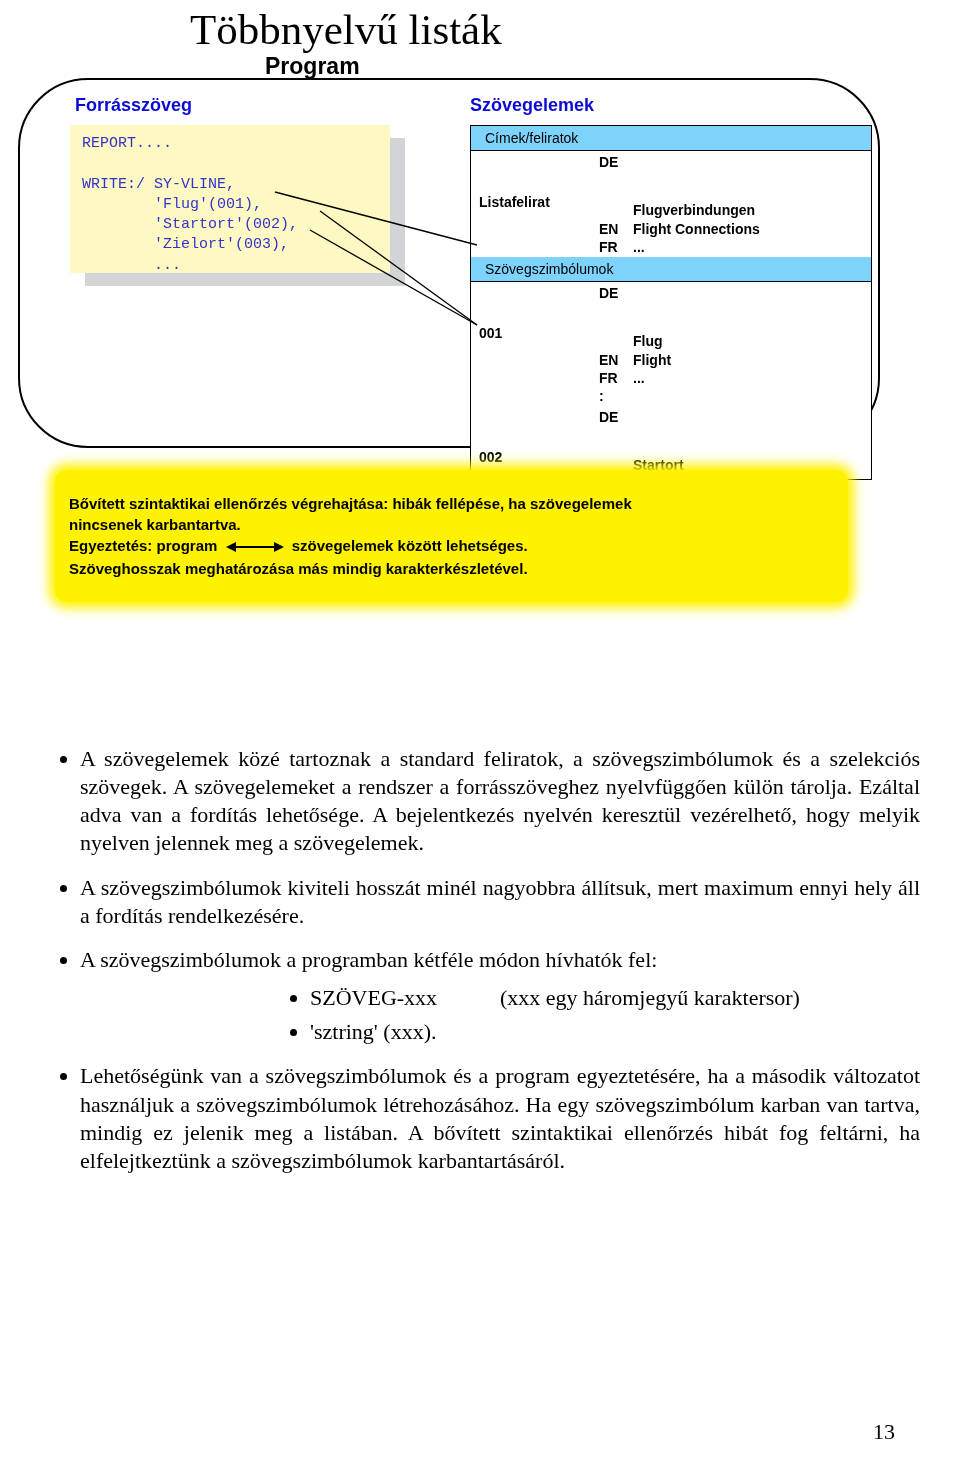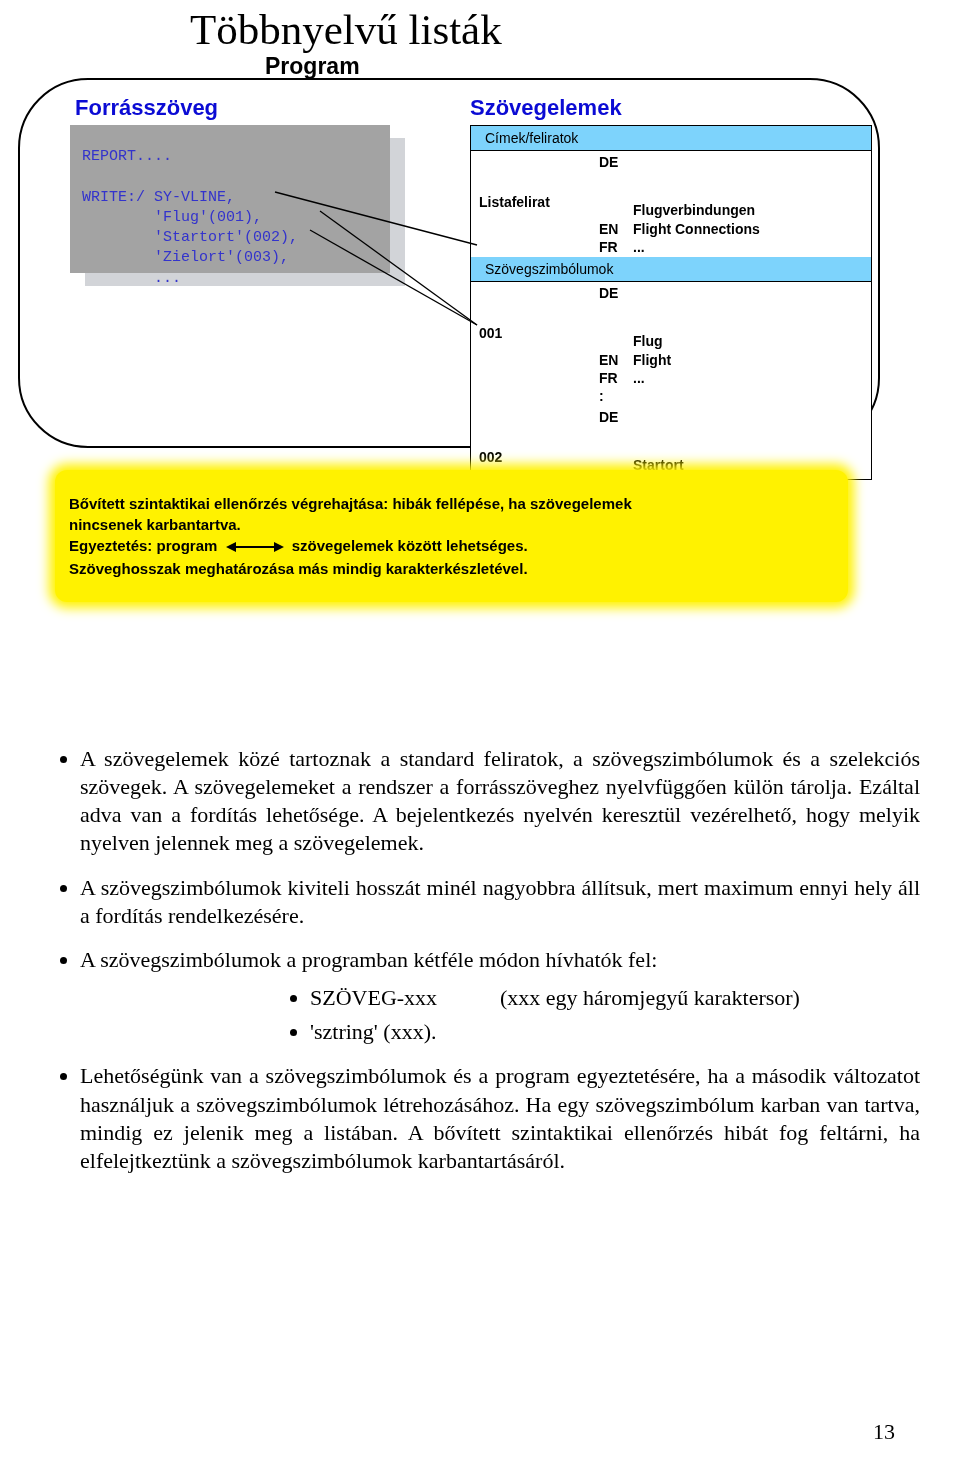--- a/index.html
+++ b/index.html
@@ -46,21 +46,21 @@
     height: 370px;
     border: 2px solid #000;
     border-radius: 70px;
     box-sizing: border-box;
     z-index: 0;
     background: #fff;
   }
   .col-title {
     font-family: Arial, Helvetica, sans-serif;
     font-weight: bold;
-    font-size: 22px;
+    font-size: 18px;
     color: #0b0bd4;
   }
   .col-title.left {
     position: absolute;
     left: 75px;
     top: 95px;
   }
   .col-title.right {
     position: absolute;
     left: 470px;
@@ -73,23 +73,23 @@
     width: 320px;
     height: 148px;
     background: #d2d4d8;
   }
   .code-block-front {
     position: absolute;
     left: 70px;
     top: 125px;
     width: 320px;
     height: 148px;
-    background: #a3a3a3;
-    box-sizing: border-box;
-    padding: 22px 12px;
+    background: #fef9c3;
+    box-sizing: border-box;
+    padding: 9px 12px;
     font-family: "Courier New", monospace;
     font-size: 15px;
     color: #3333cc;
     line-height: 1.35;
     white-space: pre;
   }
   .table-box {
     position: absolute;
     left: 470px;
     top: 125px;

